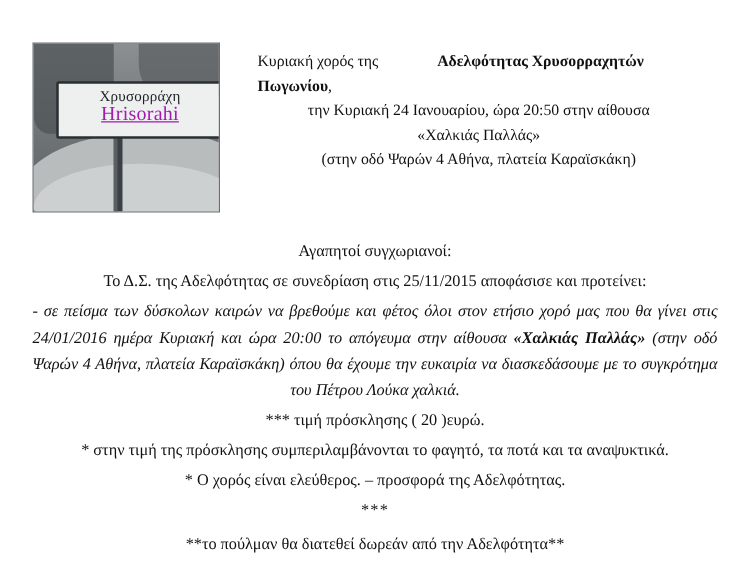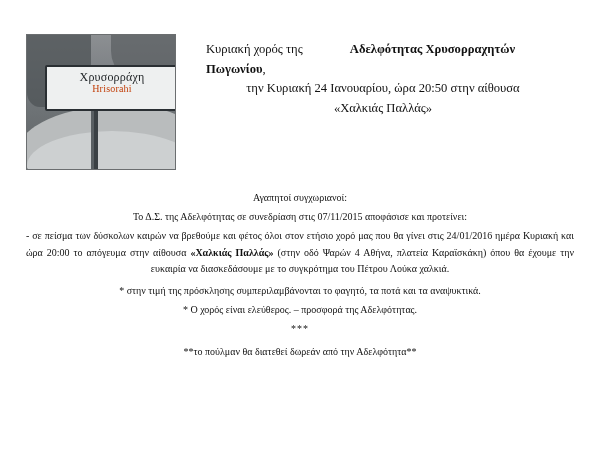--- a/index.html
+++ b/index.html
@@ -85,23 +85,24 @@
     z-index: 3;
   }
   .sign .gr {
     font-family: "Liberation Serif", serif;
     font-size: 12px;
     color: #1d2124;
     letter-spacing: .2px;
   }
   .sign .en {
     font-family: "Liberation Serif", serif;
-    font-size: 10px;
-    color: #c2410c;
+    font-size: 16px;
+    color: #a21caf;
     letter-spacing: .2px;
+    text-decoration: underline;
   }
   .post {
     position: absolute;
     left: 64px;
     top: 74px;
     width: 7px;
     height: 62px;
     background: #3a4044;
     z-index: 2;
   }
@@ -135,27 +136,28 @@
     margin-left: 44px;
   }
 
   
   .body {
     margin-top: 20px;
     text-align: center;
   }
   .body p {
     margin: 0;
-    font-size: 10px;
+    font-size: 13px;
     line-height: 1.62;
     color: #111;
   }
   .body p.just {
     text-align: justify;
     text-align-last: center;
+    font-style: italic;
   }
   .body .small-gap {
     height: 3px;
   }
   .body .stars {
     letter-spacing: 1px;
   }
 </style>
 </head>
 <body>
@@ -174,31 +176,33 @@
       <div class="sign">
         <div class="gr">Χρυσορράχη</div>
         <div class="en">Hrisorahi</div>
       </div>
     </div>
 
     <div class="heading">
       <div class="ln first"><span>Κυριακή χορός της </span><b>Αδελφότητας Χρυσορραχητών Πωγωνίου</b><span>,</span></div>
       <div class="ln">την Κυριακή 24 Ιανουαρίου, ώρα 20:50 στην αίθουσα</div>
       <div class="ln">«Χαλκιάς Παλλάς»</div>
+      <div class="ln">(στην οδό Ψαρών 4 Αθήνα, πλατεία Καραϊσκάκη)</div>
     </div>
 
   </div>
 
   <div class="body">
     <p>Αγαπητοί συγχωριανοί:</p>
     <div class="small-gap"></div>
-    <p>Το Δ.Σ. της Αδελφότητας σε συνεδρίαση στις 07/11/2015 αποφάσισε και προτείνει:</p>
+    <p>Το Δ.Σ. της Αδελφότητας σε συνεδρίαση στις 25/11/2015 αποφάσισε και προτείνει:</p>
     <div class="small-gap"></div>
     <p class="just"><span>- σε πείσμα των δύσκολων καιρών να βρεθούμε και φέτος όλοι στον ετήσιο χορό μας που θα γίνει στις 24/01/2016 ημέρα Κυριακή και ώρα 20:00 το απόγευμα στην αίθουσα </span><b>«Χαλκιάς Παλλάς»</b><span> (στην οδό Ψαρών 4 Αθήνα, πλατεία Καραϊσκάκη) όπου θα έχουμε την ευκαιρία να διασκεδάσουμε με το συγκρότημα του Πέτρου Λούκα χαλκιά.</span></p>
     <div class="small-gap"></div>
+    <p>*** τιμή πρόσκλησης ( 20 )ευρώ.</p>
     <div class="small-gap"></div>
     <p>* στην τιμή της πρόσκλησης συμπεριλαμβάνονται το φαγητό, τα ποτά και τα αναψυκτικά.</p>
     <div class="small-gap"></div>
     <p>* Ο χορός είναι ελεύθερος. – προσφορά της Αδελφότητας.</p>
     <div class="small-gap"></div>
     <p class="stars">***</p>
     <div class="small-gap"></div>
     <div class="small-gap"></div>
     <p>**το πούλμαν θα διατεθεί δωρεάν από την Αδελφότητα**</p>
 

